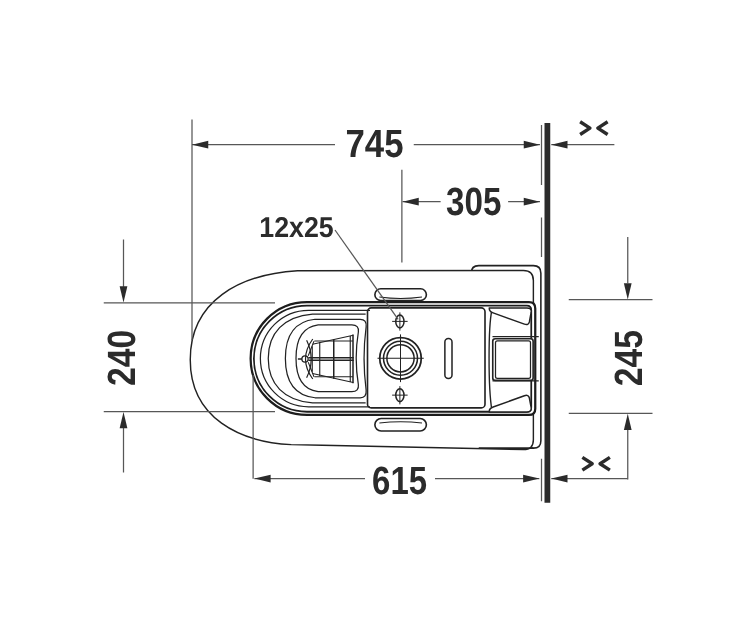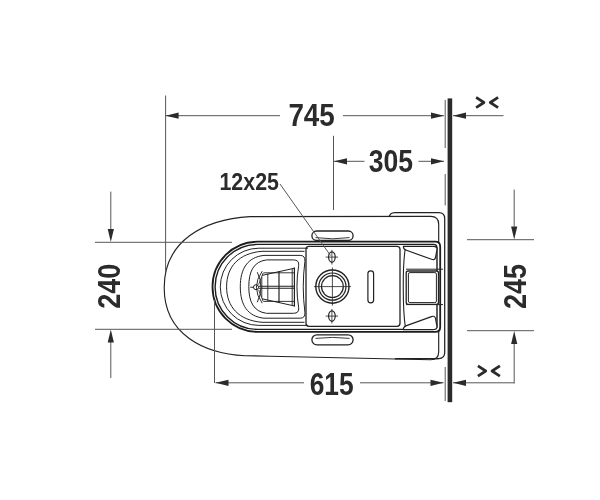--- a/index.html
+++ b/index.html
@@ -1,16 +1,16 @@
 <!DOCTYPE html>
 <html><head>
 <meta charset="utf-8">
 <style>
   html,body{margin:0;padding:0;background:#ffffff;}
-  .wrap{width:583px;height:500px;position:relative;overflow:hidden;padding-left:12px;}
+  .wrap{width:583px;height:500px;position:relative;overflow:hidden;}
   text{font-family:"Liberation Sans",sans-serif;font-weight:bold;fill:#2b2b2b;}
 </style>
 </head>
 <body>
 <div class="wrap">
 <svg width="600" height="500" viewBox="0 0 600 500">
   <rect x="0" y="0" width="600" height="500" fill="#ffffff"></rect>
 
   <path d="M377,218.5 Q377,212.5 383,212.5 L426.7,212.5 Q432.7,212.5 432.7,218.5 L432.7,352.5 Q432.7,358.5 426.7,358.5 L383,358.5 Q377,358.5 377,352.5" fill="none" stroke="#222222" stroke-width="1.25"></path>
 

